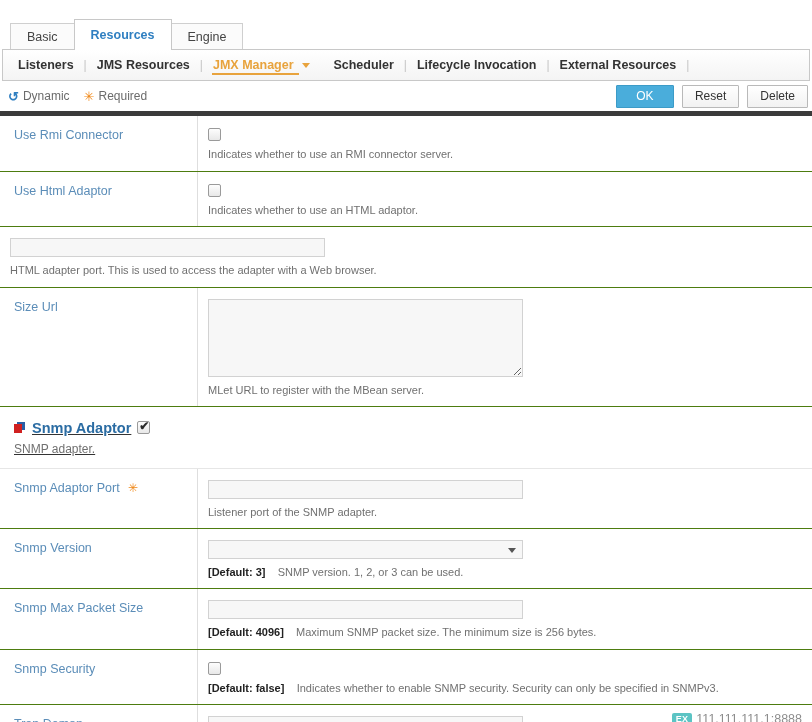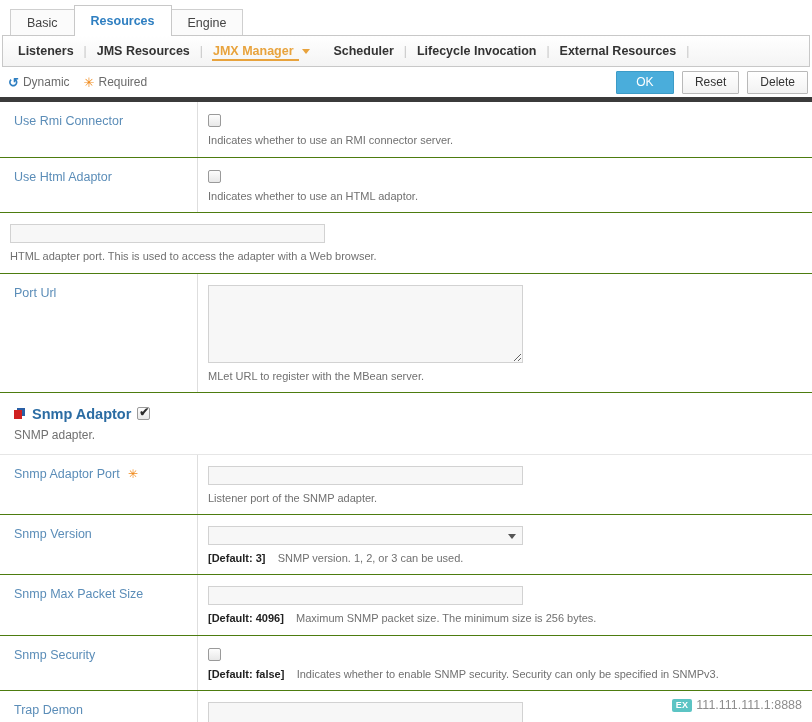--- a/index.html
+++ b/index.html
@@ -10,21 +10,21 @@
     background: #ffffff;
     font-family: "Liberation Sans", sans-serif;
     font-size: 12px;
     color: #333;
     overflow: hidden;
   }
 
   
   .tabstrip {
     position: relative;
-    height: 36px;
+    height: 50px;
     padding-left: 10px;
     display: flex;
     align-items: flex-end;
     background: #ffffff;
   }
   .tab {
     height: 27px;
     padding: 0 16px;
     display: flex;
     align-items: center;
@@ -250,20 +250,21 @@
     left: 1px; top: -3px;
     font-size: 12px;
     color: #2b2b2b;
     line-height: 14px;
   }
 
   
   .section {
     padding: 13px 0 12px 14px;
     border-bottom: 1px solid #e6e6e6;
+    text-decoration: underline;
   }
   .section-title {
     display: flex;
     align-items: center;
     gap: 6px;
     font-size: 14.5px;
     font-weight: bold;
     color: #2b6ca3;
   }
   .panel-icon {
@@ -410,21 +411,21 @@
     <div class="field-cell">
       <input class="text" type="text" value="" style="">
       <div class="hint">
         <span>HTML adapter port. This is used to access the adapter with a Web browser.</span>
       </div>
     </div>
   </div>
 
   <div class="row">
     <div class="label-cell">
-      <span>Port Url</span>
+      <span>Size Url</span>
     </div>
     <div class="field-cell">
       <textarea class="ta" style=""></textarea>
       <div class="hint">
         <span>MLet URL to register with the MBean server.</span>
       </div>
     </div>
   </div>
 
   <div class="section">

